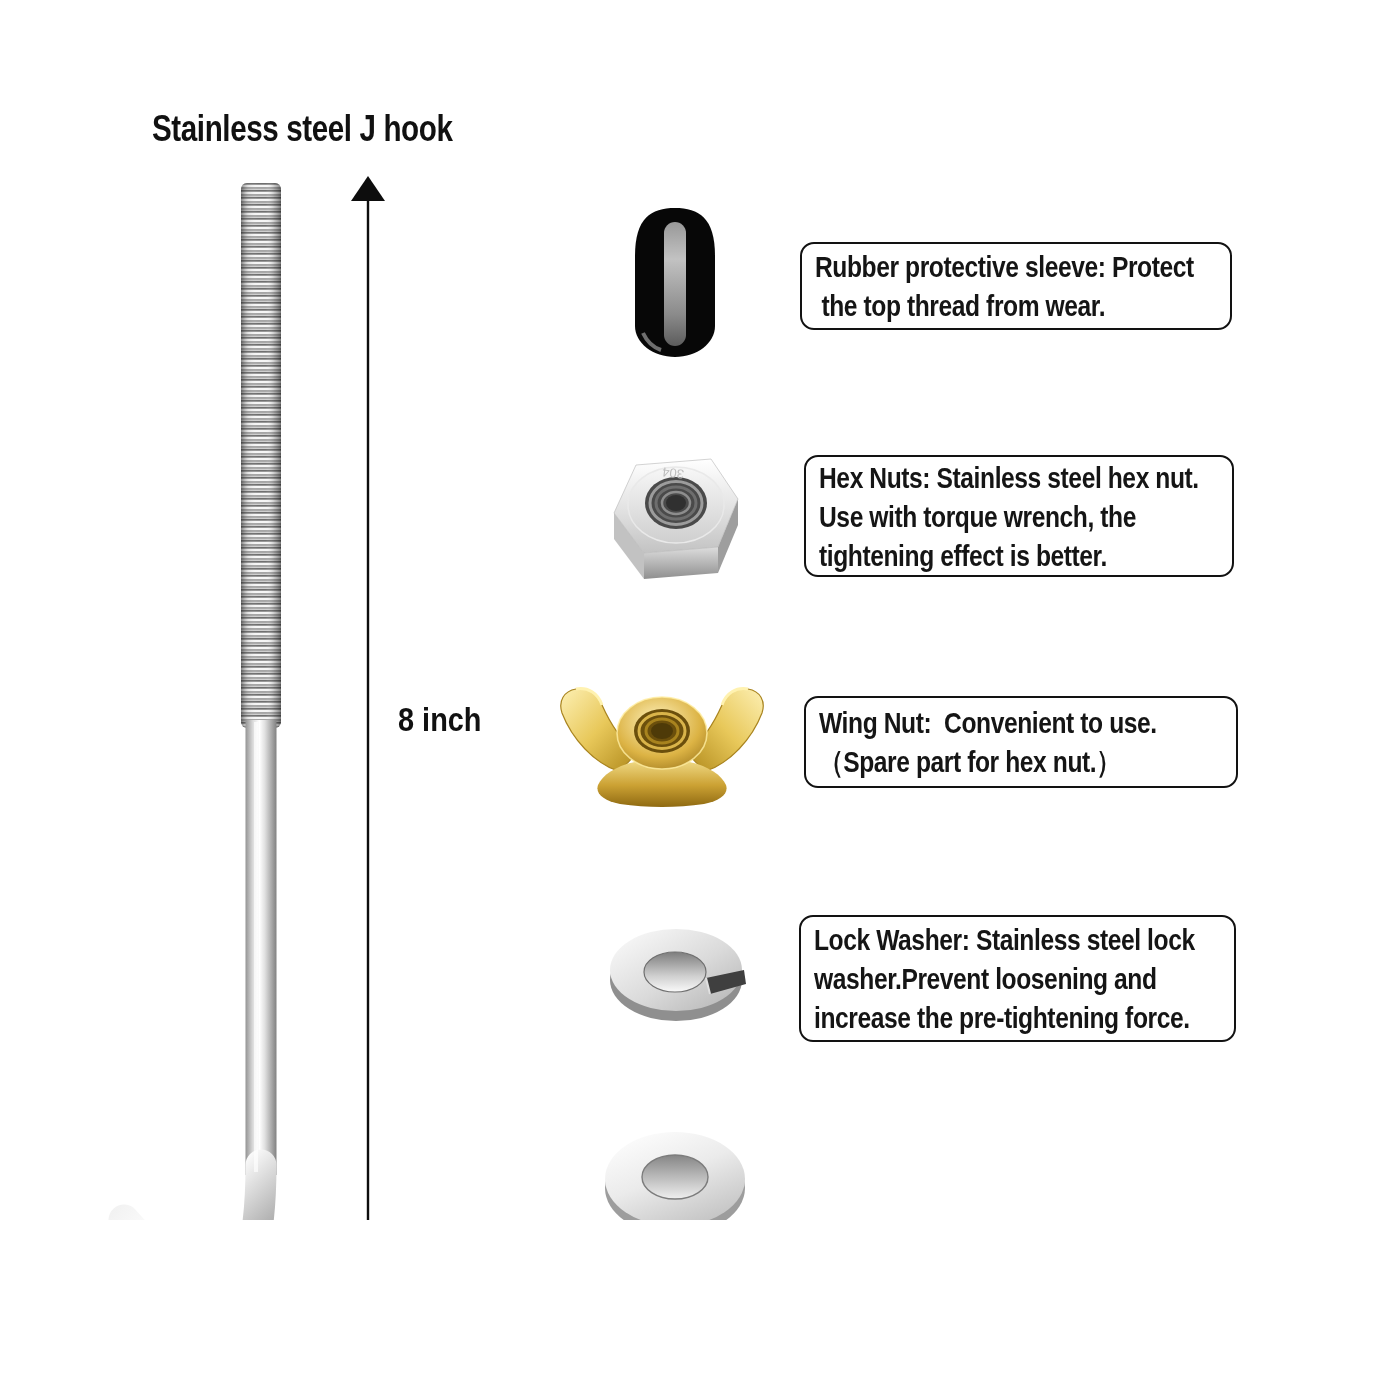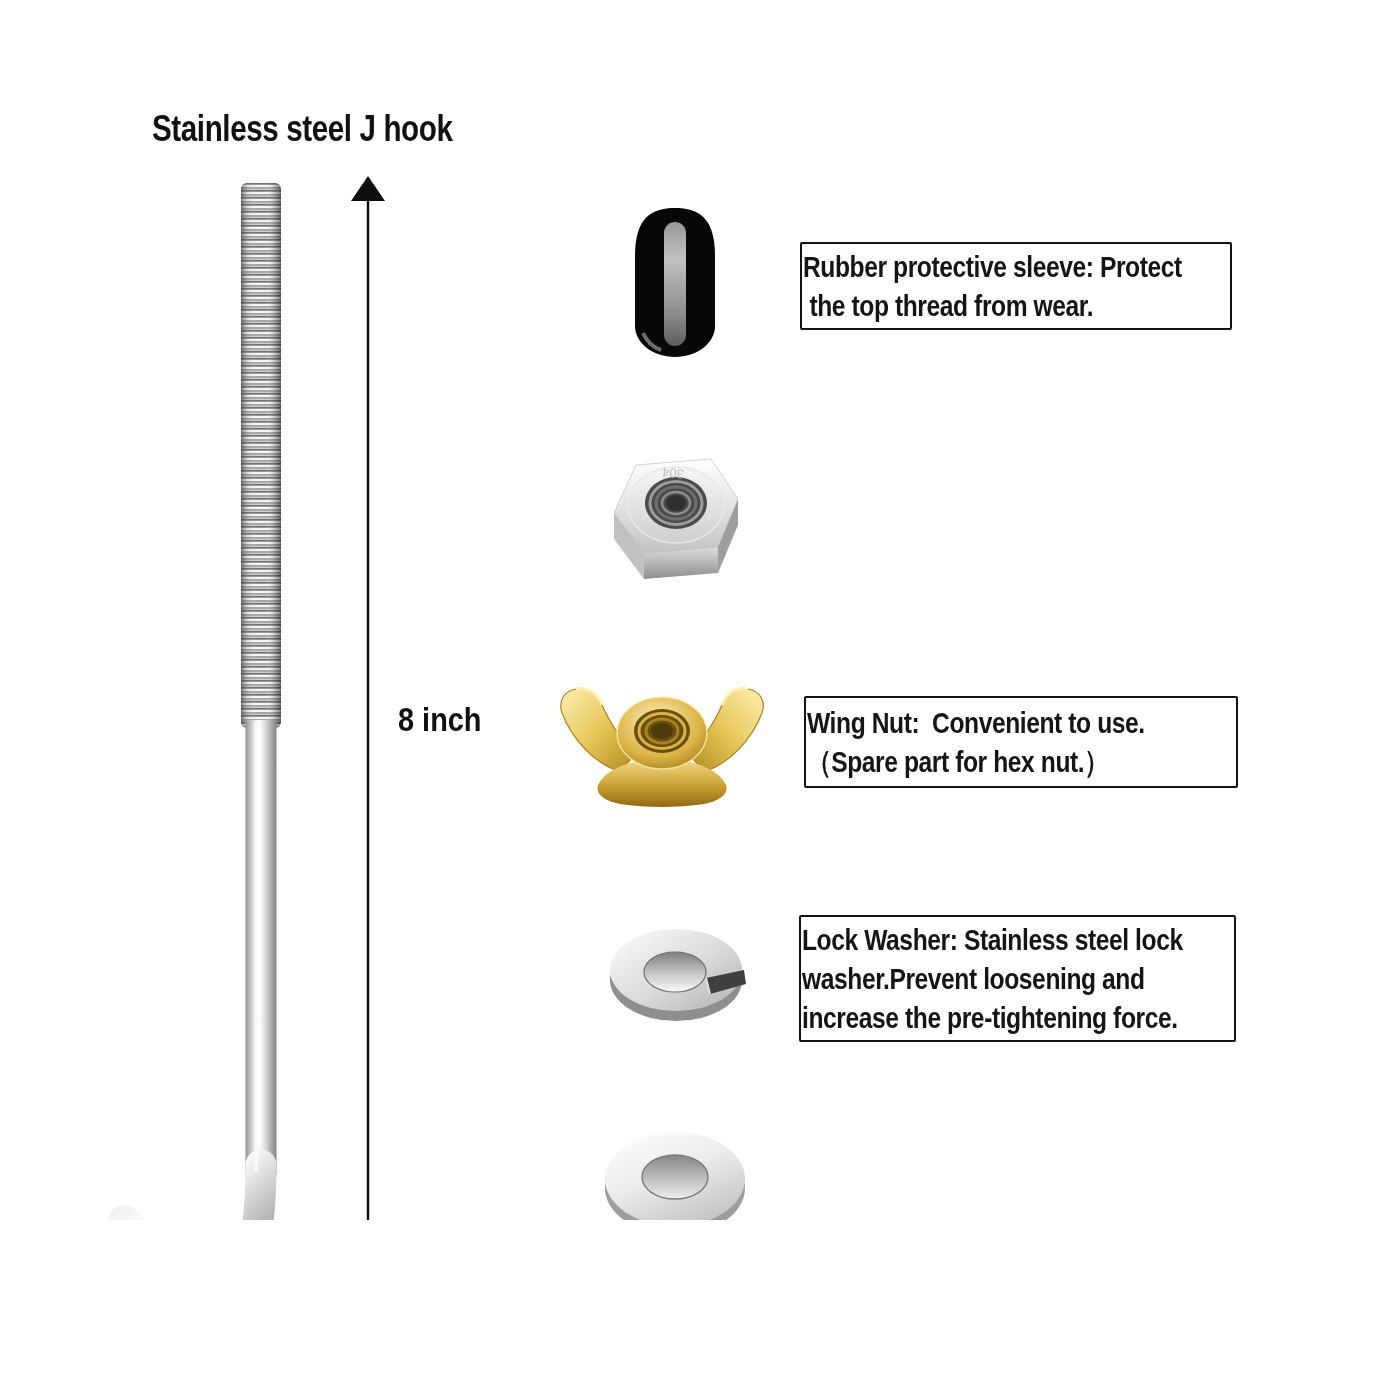--- a/index.html
+++ b/index.html
@@ -3,22 +3,22 @@
 <meta charset="utf-8">
 <style>
   html,body{margin:0;padding:0;background:#fff;}
   #canvas{position:relative;width:1400px;height:1220px;background:#ffffff;overflow:hidden;
           font-family:"Liberation Sans", sans-serif;color:#111;}
   .abs{position:absolute;}
   .title{left:152px;top:108px;font-size:37px;font-weight:bold;letter-spacing:-0.5px;
          transform:scaleX(0.80);transform-origin:0 0;white-space:pre;}
   .dim-label{left:398px;top:700px;font-size:34px;font-weight:600;
              transform:scaleX(0.85);transform-origin:0 0;white-space:pre;}
-  .callout{position:absolute;background:#fff;border:2.5px solid #121212;border-radius:2px;
-           display:flex;align-items:center;box-sizing:border-box;padding-left:1px;}
+  .callout{position:absolute;background:#fff;border:2.5px solid #121212;border-radius:14px;
+           display:flex;align-items:center;box-sizing:border-box;padding-left:13px;}
   .ct{font-size:30px;font-weight:bold;line-height:1.3;letter-spacing:-0.5px;white-space:pre;
       transform:scaleX(0.82);transform-origin:0 50%;color:#151515;}
   .c1{left:800px;top:242px;width:432px;height:88px;}
   .c2{left:804px;top:455px;width:430px;height:122px;}
   .c3{left:804px;top:696px;width:434px;height:92px;}
   .c4{left:799px;top:915px;width:437px;height:127px;}
   .c5{left:796px;top:1151px;width:450px;height:96px;}
   svg{display:block;}
 </style>
 </head>
@@ -183,20 +183,25 @@
     <ellipse cx="72" cy="62" rx="70" ry="47" fill="#9d9d9d"></ellipse>
     <ellipse cx="72" cy="53" rx="70" ry="47" fill="url(#fwTop)"></ellipse>
     <ellipse cx="72" cy="51" rx="33" ry="22" fill="url(#fwHole)"></ellipse>
     <ellipse cx="72" cy="51" rx="33" ry="22" fill="none" stroke="#7c7c7c" stroke-width="1.4"></ellipse>
   </svg>
 
   <div class="callout c1">
     <div class="ct">Rubber protective sleeve: Protect
  the top thread from wear.</div>
   </div>
+  <div class="callout c2">
+    <div class="ct">Hex Nuts: Stainless steel hex nut.
+Use with torque wrench, the
+tightening effect is better.</div>
+  </div>
   <div class="callout c3">
     <div class="ct">Wing Nut:  Convenient to use.
 （Spare part for hex nut.）</div>
   </div>
   <div class="callout c4">
     <div class="ct">Lock Washer: Stainless steel lock
 washer.Prevent loosening and
 increase the pre-tightening force.</div>
   </div>
 

